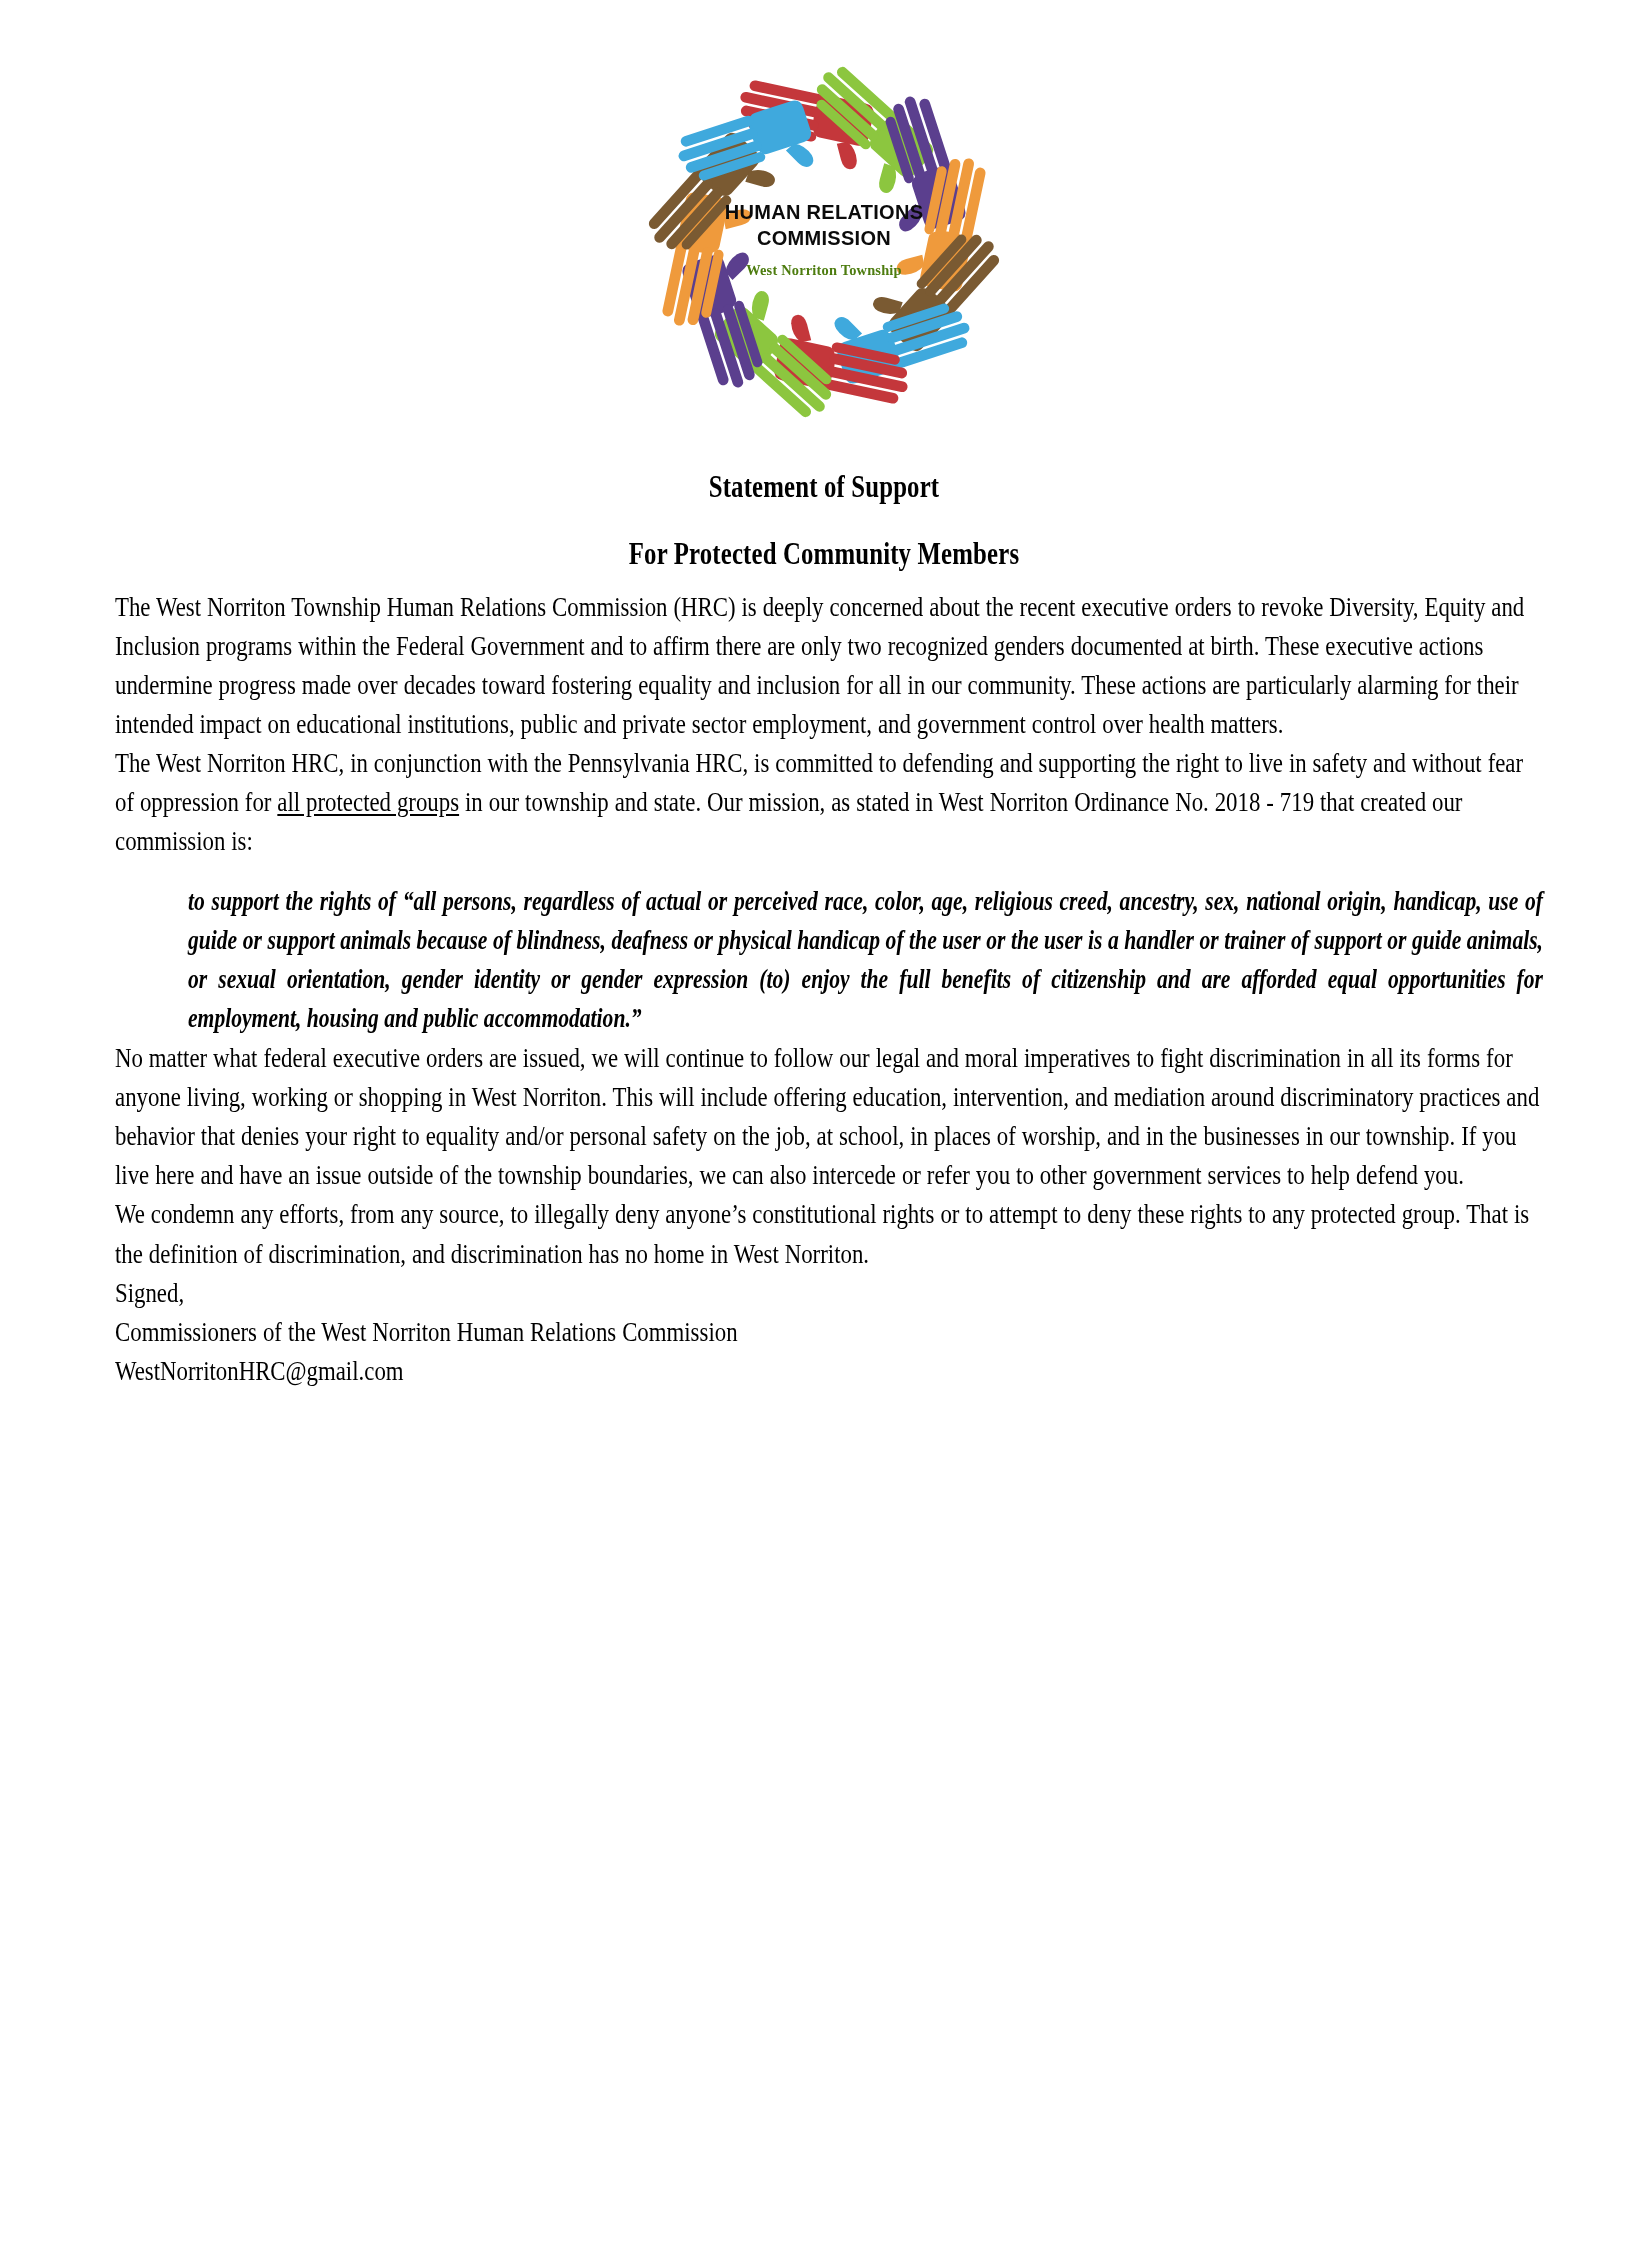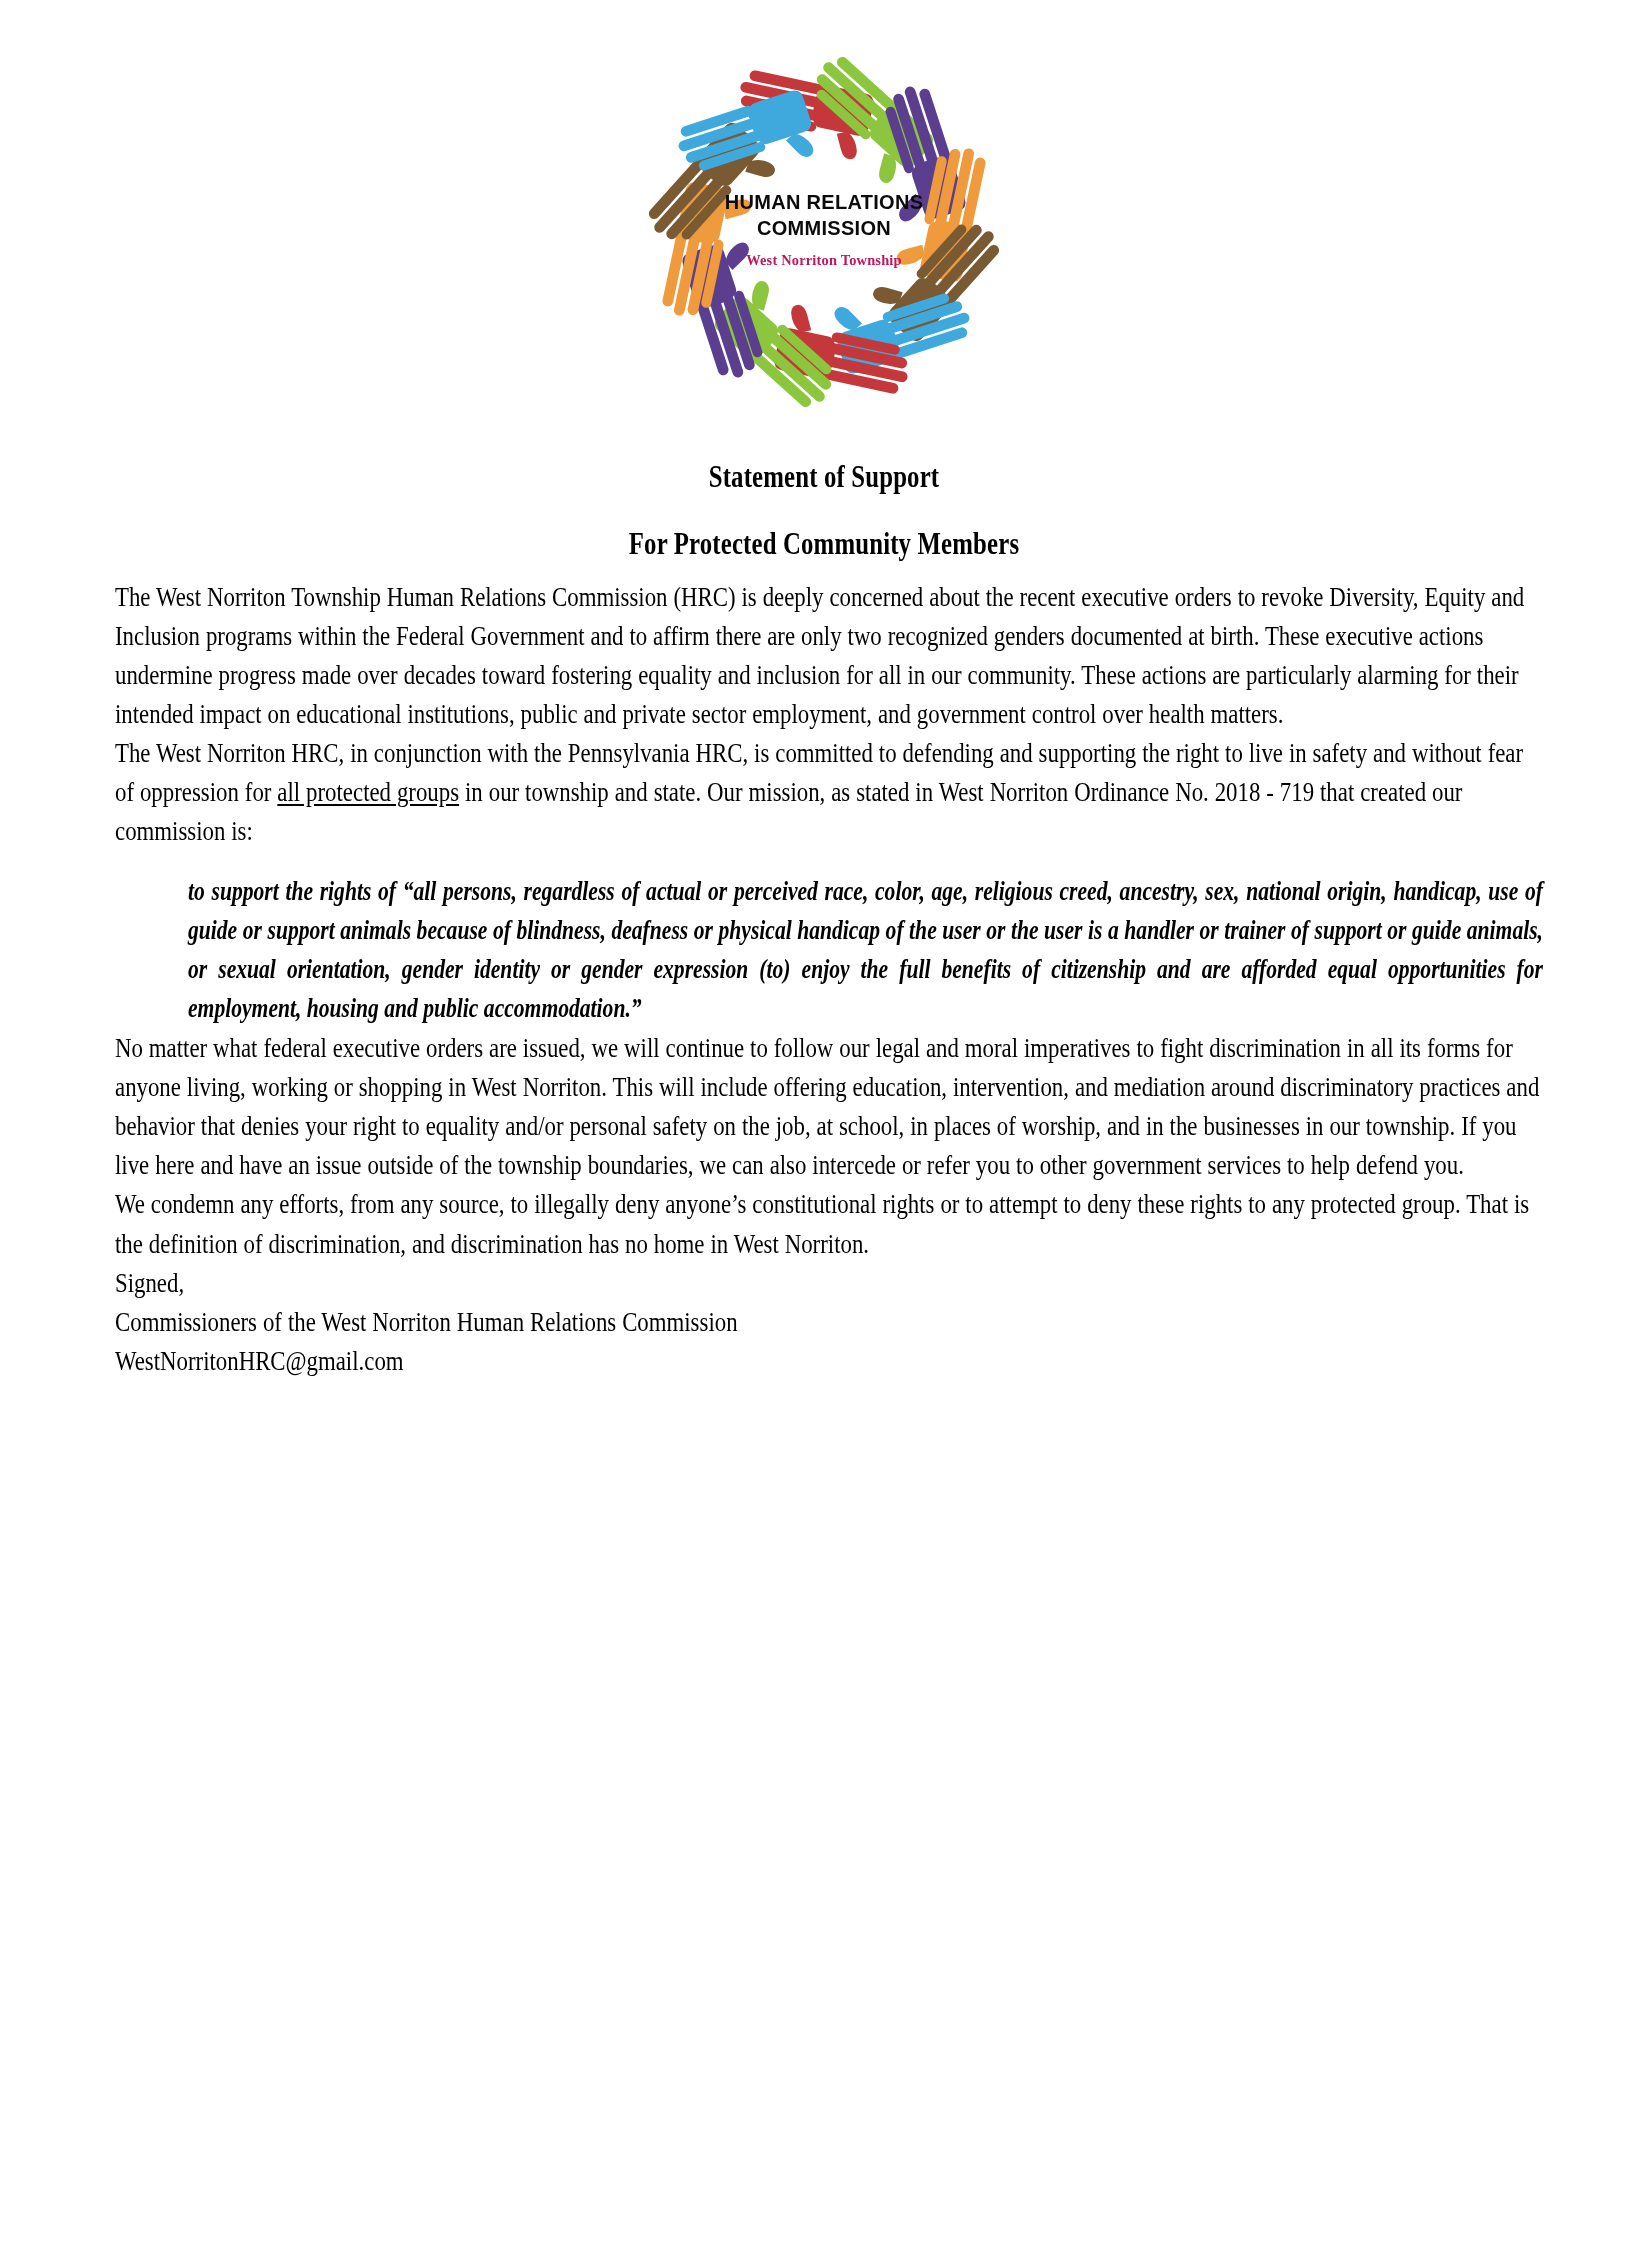--- a/index.html
+++ b/index.html
@@ -21,21 +21,21 @@
     background: #ffffff;
     box-sizing: border-box;
     padding: 0;
   }
 
   
   .logo-wrap {
     width: 100%;
     display: flex;
     justify-content: center;
-    padding-top: 38px;
+    padding-top: 48px;
   }
   .logo {
     position: relative;
     width: 388px;
     height: 388px;
   }
   .logo svg { display:block; width:388px; height:388px; }
   .logo-text {
     position: absolute;
     left: 0;
@@ -51,21 +51,21 @@
     letter-spacing: 0.3px;
     line-height: 1.32;
     color: #0b0b0b;
   }
   .logo-line3 {
     font-family: "Liberation Serif", "DejaVu Serif", serif;
     font-weight: bold;
     font-size: 14.4px;
     letter-spacing: 0.2px;
     margin-top: 10px;
-    color: #be185d;
+    color: #4d7c0f;
   }
 
   
   .title {
     text-align: center;
     font-weight: bold;
     font-size: 31px;
     font-stretch: condensed;
     transform: scaleX(0.80);
     transform-origin: center center;

